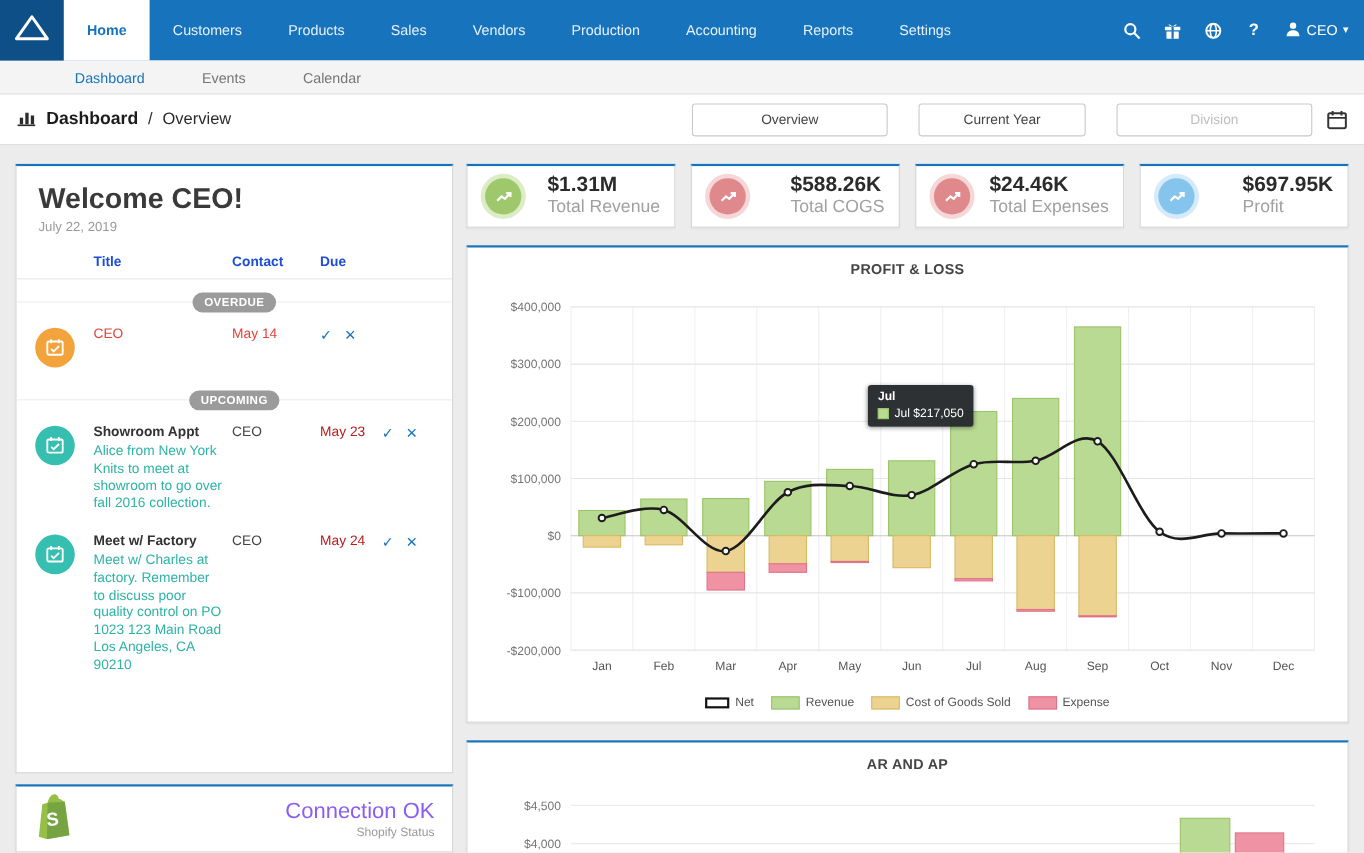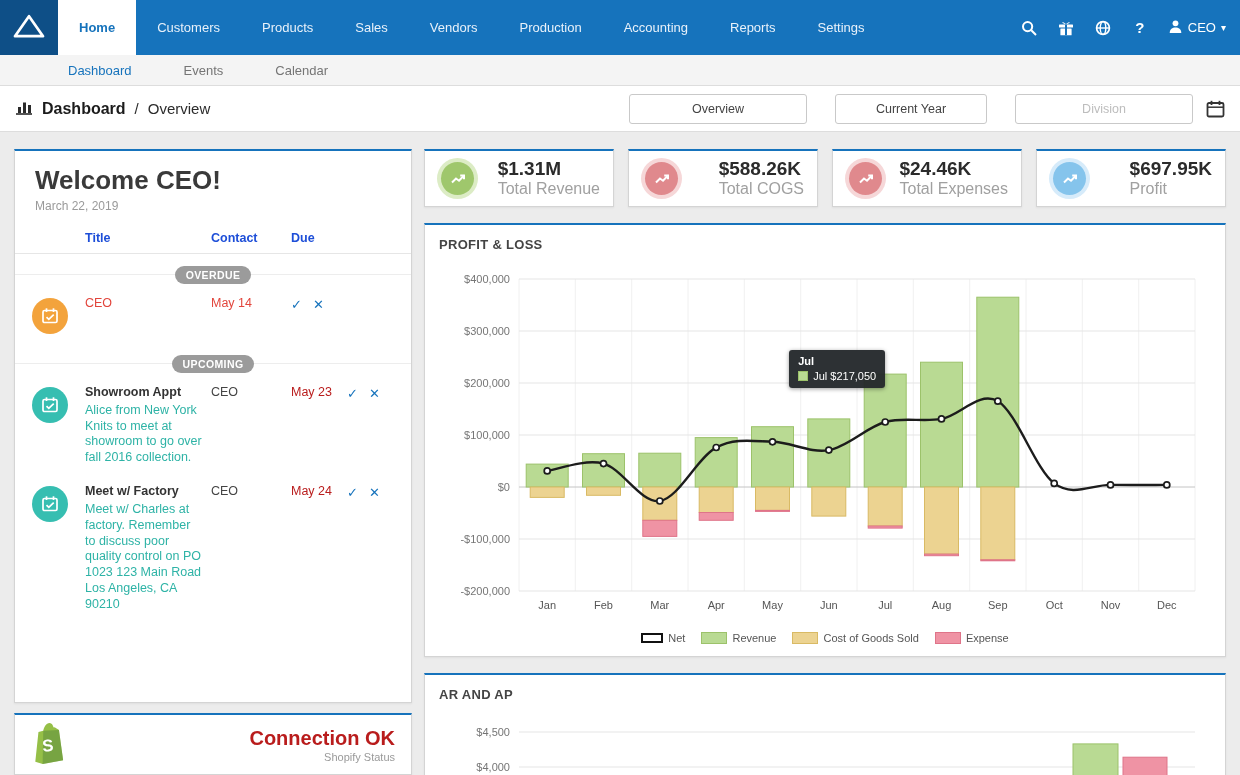--- a/index.html
+++ b/index.html
@@ -58,34 +58,34 @@
   .t-contact{color:#444}
   .t-due{color:#b91c1c}
   .task-row.overdue .t-title,.task-row.overdue .t-desc,
   .task-row.overdue .t-contact,.task-row.overdue .t-due{color:#e2453c}
   .t-actions{display:flex;gap:11px;align-items:flex-start;padding-top:1px}
   .act-check,.act-x{color:#1673bc;font-weight:bold;font-size:13px;cursor:pointer;line-height:1.2}
 
   
   .shopify-card{height:62px;display:flex;align-items:center;padding:0 16px}
   .shopify-text{margin-left:auto;text-align:right}
-  .shopify-status{font-size:20px;font-weight:bold;color:#b91c1c}
+  .shopify-status{font-size:20px;font-weight:normal;color:#8b5cf6}
   .shopify-label{font-size:11px;color:#9a9a9a;margin-top:1px}
 
   
   .kpi-row{display:flex;gap:14px}
   .kpi-card{flex:1;height:58px;display:flex;align-items:center;padding:0 13px}
   .kpi-icon{width:33px;height:33px;border-radius:50%;display:flex;align-items:center;justify-content:center;flex:none;margin-left:3px}
   .kpi-text{margin-left:auto;text-align:left}
   .kpi-value{font-size:19px;font-weight:bold;color:#2b2b2b;line-height:1.1}
   .kpi-label{font-size:16px;color:#a0a0a0;margin-top:1px}
 
   
   .chart-card{padding:0 14px 6px;position:relative}
-  .chart-title{text-align:left;font-size:13px;font-weight:bold;color:#444;padding:12px 0 6px;letter-spacing:.3px;height:34px}
+  .chart-title{text-align:center;font-size:13px;font-weight:bold;color:#444;padding:12px 0 6px;letter-spacing:.3px;height:34px}
   .pl-card{height:434px}
   .ar-card{height:150px;overflow:hidden}
   .tick{font-size:11px;fill:#757575}
   .tick.x{fill:#555}
   .legend{display:flex;justify-content:center;align-items:center;gap:16px;height:26px}
   .legend-item{display:flex;align-items:center;gap:5px;font-size:11px;color:#555;cursor:pointer}
   .swatch{width:26px;height:12px;border:1px solid rgba(0,0,0,.25)}
   .swatch.net{background:#fff;border:2px solid #111;width:22px;height:10px}
   .pl-tooltip{position:absolute;background:rgba(34,38,41,.95);color:#fff;border-radius:3px;padding:5px 9px 6px;font-size:11px;pointer-events:none;box-shadow:0 1px 4px rgba(0,0,0,.4);white-space:nowrap;z-index:5}
   .tt-title{font-weight:bold;margin-bottom:3px}
@@ -187,21 +187,21 @@
         </svg>
     </button>
   </div>
 </div>
 
 <div class="content">
 
   <div class="left-col">
     <div class="card welcome-card">
       <div class="welcome-title">Welcome CEO!</div>
-      <div class="welcome-date">March 22, 2019</div>
+      <div class="welcome-date">July 22, 2019</div>
       <div class="task-grid task-head">
         <span></span>
         <span>Title</span>
         <span>Contact</span>
         <span>Due</span>
         <span></span>
       </div>
       <div id="task-list">
           <div class="task-divider"><span class="task-badge">OVERDUE</span></div>
           <div class="task-grid task-row overdue">

